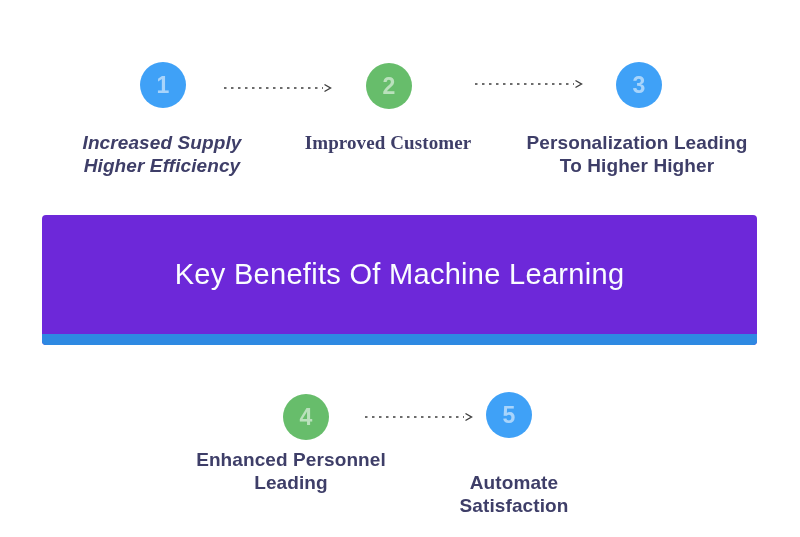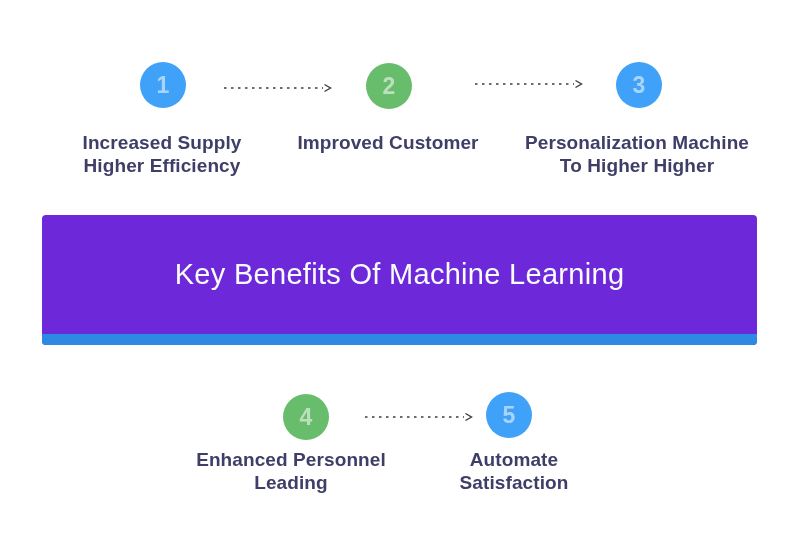--- a/index.html
+++ b/index.html
@@ -80,22 +80,22 @@
     letter-spacing: 0.3px;
     position: relative;
     z-index: 1;
   }
   
   #circle-1 { left: 140px; top: 62px; }
   #circle-2 { left: 366px; top: 63px; }
   #circle-3 { left: 616px; top: 62px; }
   #circle-4 { left: 283px; top: 394px; }
   #circle-5 { left: 486px; top: 392px; }
-  #label-1  { left: 42px;  top: 131px; }
-  #label-2  { left: 268px; top: 131px; }
+  #label-1  { left: 42px;  top: 131px; font-style: italic; }
+  #label-2  { left: 268px; top: 131px; font-family: Liberation Serif, serif; }
   #label-3  { left: 517px; top: 131px; }
   #label-4  { left: 171px; top: 448px; }
   #label-5  { left: 394px; top: 448px; }
   #arrow-1  { left: 222px; top: 82px; }
   #arrow-2  { left: 473px; top: 78px; }
   #arrow-3  { left: 363px; top: 411px; }
 </style>
 </head>
 <body>
 
@@ -127,21 +127,21 @@
     <svg width="112" height="12" viewBox="0 0 112 12">
       <line x1="2" y1="6" x2="101" y2="6" fill="none" stroke-width="1.4" stroke-dasharray="2.5 4.5" style="stroke: rgb(61, 61, 61);"></line>
       <path d="M102.5 2.5 L108.5 6 L102.5 9.5" fill="none" stroke-width="1.4" style="stroke: rgb(61, 61, 61);"></path>
     </svg>
   </div>
 
   <div class="step-circle" id="circle-3" style="background: rgb(63, 161, 247);">
     <span class="step-number">3</span>
   </div>
   <div class="step-label" id="label-3" style="color: rgb(62, 62, 104);">
-    <div class="line">Personalization Machine</div>
+    <div class="line">Personalization Leading</div>
     <div class="line">To Higher Higher</div>
   </div>
 
   <div class="banner" style="background: #6d28d9;">
     <div class="banner-edge" style="background: rgb(46, 137, 226);"></div>
     <div class="banner-title" style="color: rgb(250, 253, 255);">Key Benefits Of Machine Learning</div>
   </div>
 
   <div class="step-circle" id="circle-4" style="background: rgb(103, 189, 107);">
     <span class="step-number">4</span>
@@ -154,18 +154,18 @@
   <div class="arrow" id="arrow-3">
     <svg width="112" height="12" viewBox="0 0 112 12">
       <line x1="2" y1="6" x2="101" y2="6" fill="none" stroke-width="1.4" stroke-dasharray="2.5 4.5" style="stroke: rgb(61, 61, 61);"></line>
       <path d="M102.5 2.5 L108.5 6 L102.5 9.5" fill="none" stroke-width="1.4" style="stroke: rgb(61, 61, 61);"></path>
     </svg>
   </div>
 
   <div class="step-circle" id="circle-5" style="background: rgb(63, 161, 247);">
     <span class="step-number">5</span>
   </div>
-  <div class="step-label" id="label-5" style="color: rgb(62, 62, 104);">
+  <div class="step-label" id="label-5" style="color: rgb(62, 62, 104); margin-top: 23px;">
     <div class="line">Automate</div>
     <div class="line">Satisfaction</div>
   </div>
 
 </div>
 
 </body></html>

